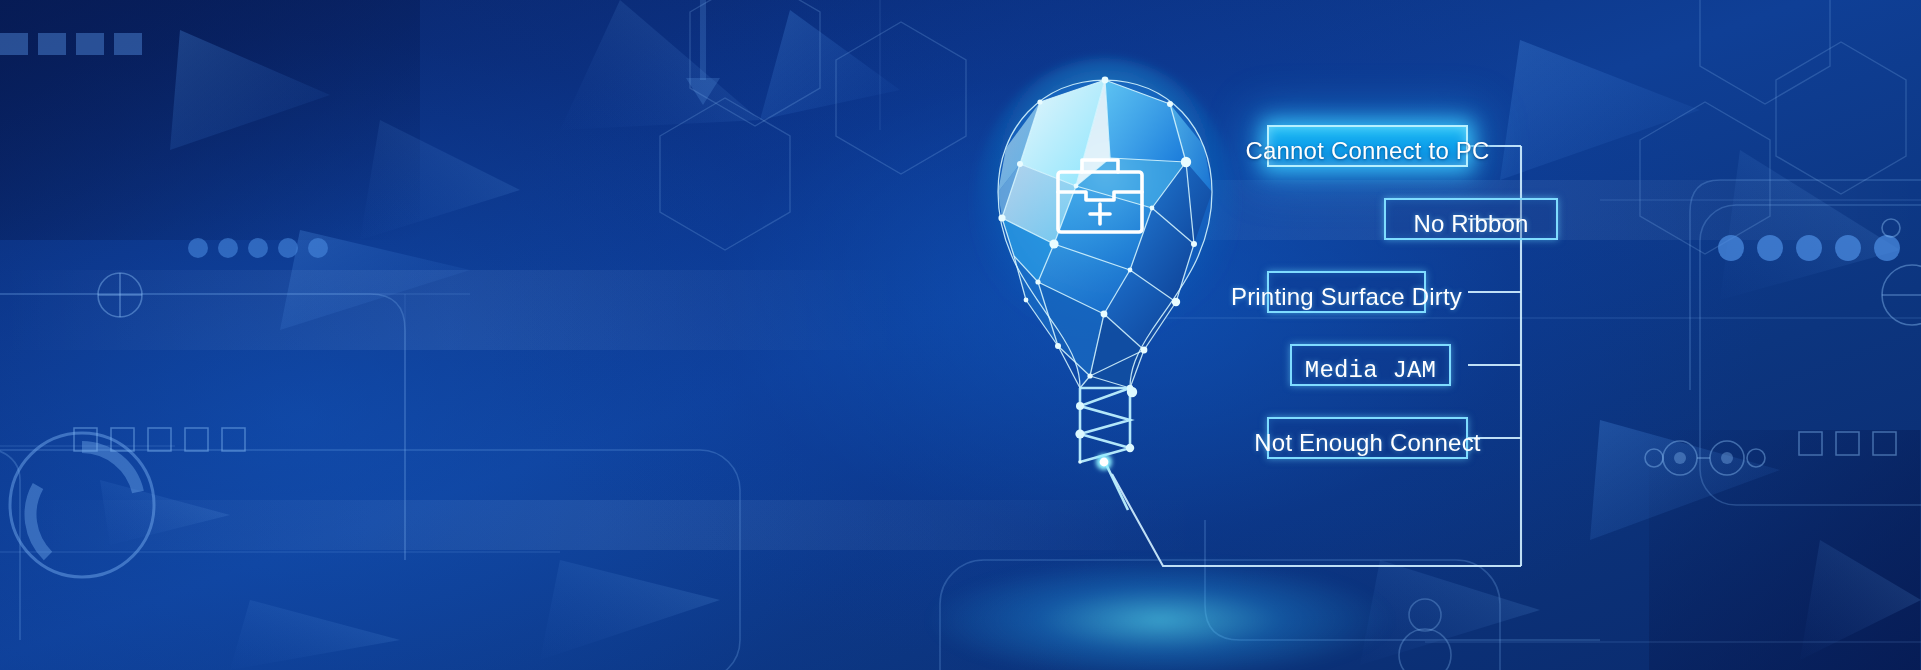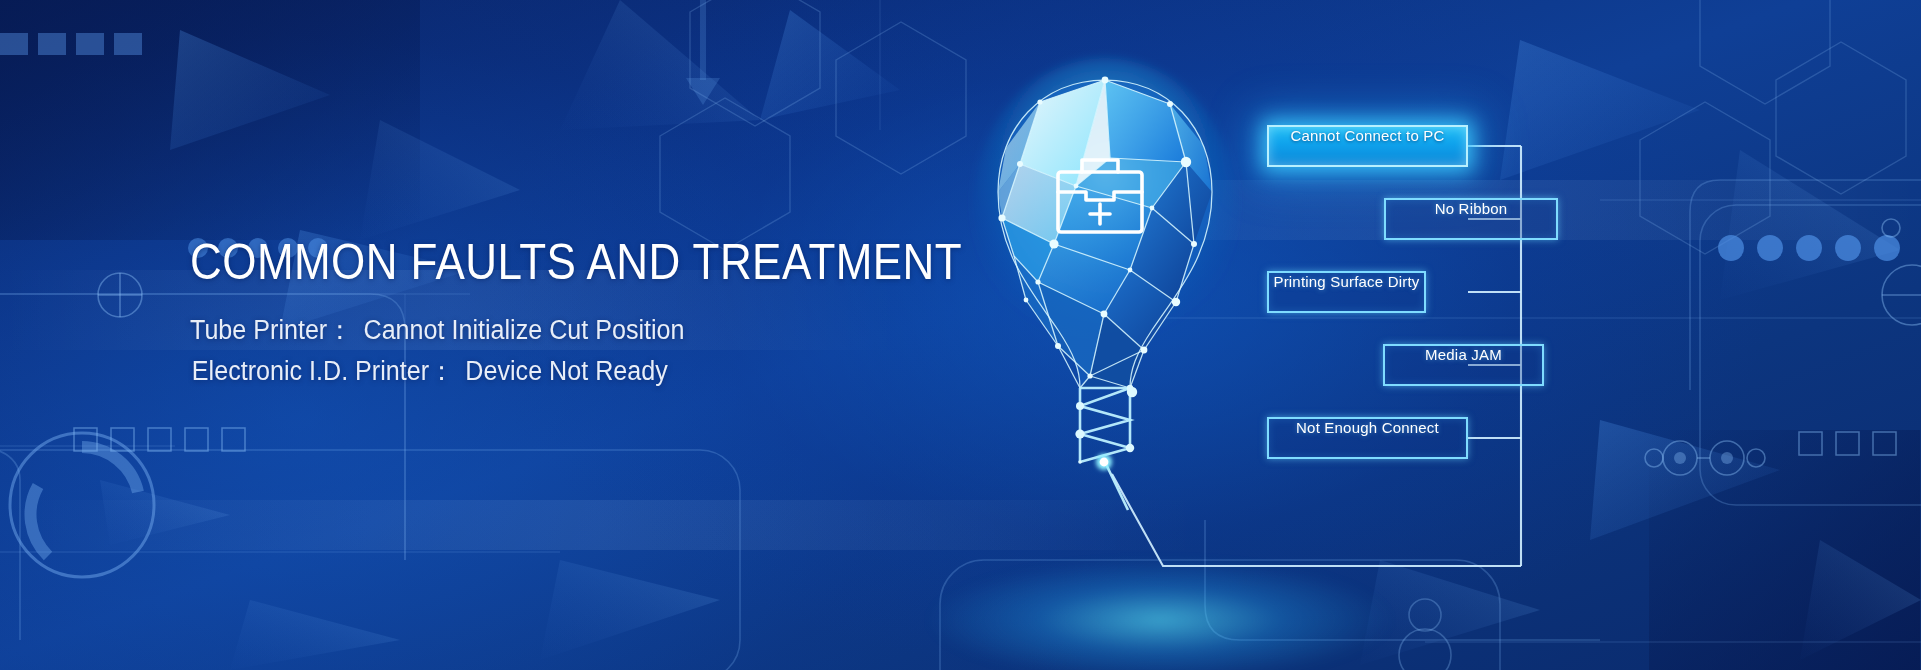--- a/index.html
+++ b/index.html
@@ -64,24 +64,24 @@
   .bulb svg { display:block; overflow:visible; }
 
   
   .wires { position:absolute; left:0; top:0; width:1921px; height:670px; pointer-events:none; }
 
   
   .labels { position:absolute; left:0; top:0; }
   .lbox {
     position:absolute;
     height:42px;
-    display:flex; align-items:flex-start; justify-content:center;
+    display:flex; align-items:flex-end; justify-content:center;
     border:2px solid #7fdcff;
     color:#ffffff;
-    font-size:15px;
+    font-size:24px;
     letter-spacing:0.2px;
     white-space:nowrap;
     background:rgba(12,52,135,0.30);
     box-shadow:0 0 7px rgba(110,215,255,0.55), inset 0 0 9px rgba(80,190,255,0.20);
     text-shadow:0 0 5px rgba(130,225,255,0.5);
   }
   .lbox.active {
     border-color:#b7f0ff;
     background:linear-gradient(180deg,#1fbdf5 0%, #0fa2ec 45%, #0b86d8 100%);
     box-shadow:0 0 20px 5px rgba(60,205,255,0.85), 0 0 46px 12px rgba(40,175,255,0.45), inset 0 0 12px rgba(200,245,255,0.45);
@@ -235,32 +235,20 @@
 
       <g stroke="#7fb4f5" stroke-opacity="0.16" stroke-width="1">
         <line x1="405" y1="294" x2="405" y2="560"></line>
         <line x1="880" y1="0" x2="880" y2="130"></line>
       </g>
     </svg>
   </div>
 
   <div class="floor-glow"></div>
 
-  <div class="text-block">
-    <div class="headline">COMMON FAULTS AND TREATMENT</div>
-
-    <div class="sub">
-      <div class="sub-line l1">
-        <span class="lbl">Tube Printer</span><span class="colon">：</span><span class="val">Cannot Initialize Cut Position</span>
-      </div>
-      <div class="sub-line l2">
-        <span class="lbl">Electronic I.D. Printer</span><span class="colon">：</span><span class="val">Device Not Ready</span>
-      </div>
-    </div>
-  </div>
 
   <svg class="wires" viewBox="0 0 1921 670" xmlns="http://www.w3.org/2000/svg">
     <g fill="none" stroke="#cfeeff" stroke-width="2.1" stroke-opacity="0.92">
 
       <path d="M 1468 146 L 1521 146"></path>
       <path d="M 1468 219 L 1521 219"></path>
       <path d="M 1468 292 L 1521 292"></path>
       <path d="M 1468 365 L 1521 365"></path>
       <path d="M 1468 438 L 1521 438"></path>
 
@@ -433,21 +421,21 @@
   <div class="labels">
     <div class="lbox active" style="left:1267px; top:125px; width:201px;">
       <span>Cannot Connect to PC</span>
     </div>
     <div class="lbox" style="left:1384px; top:198px; width:174px;">
       <span>No Ribbon</span>
     </div>
     <div class="lbox" style="left:1267px; top:271px; width:159px;">
       <span>Printing Surface Dirty</span>
     </div>
-    <div class="lbox" style="left:1383px; top:344px; width:161px;">
+    <div class="lbox" style="left:1290px; top:344px; width:161px;font-family:Liberation Mono, monospace;">
       <span>Media JAM</span>
     </div>
     <div class="lbox" style="left:1267px; top:417px; width:201px;">
       <span>Not Enough Connect</span>
     </div>
   </div>
 
 </div>
 
 </body></html>

